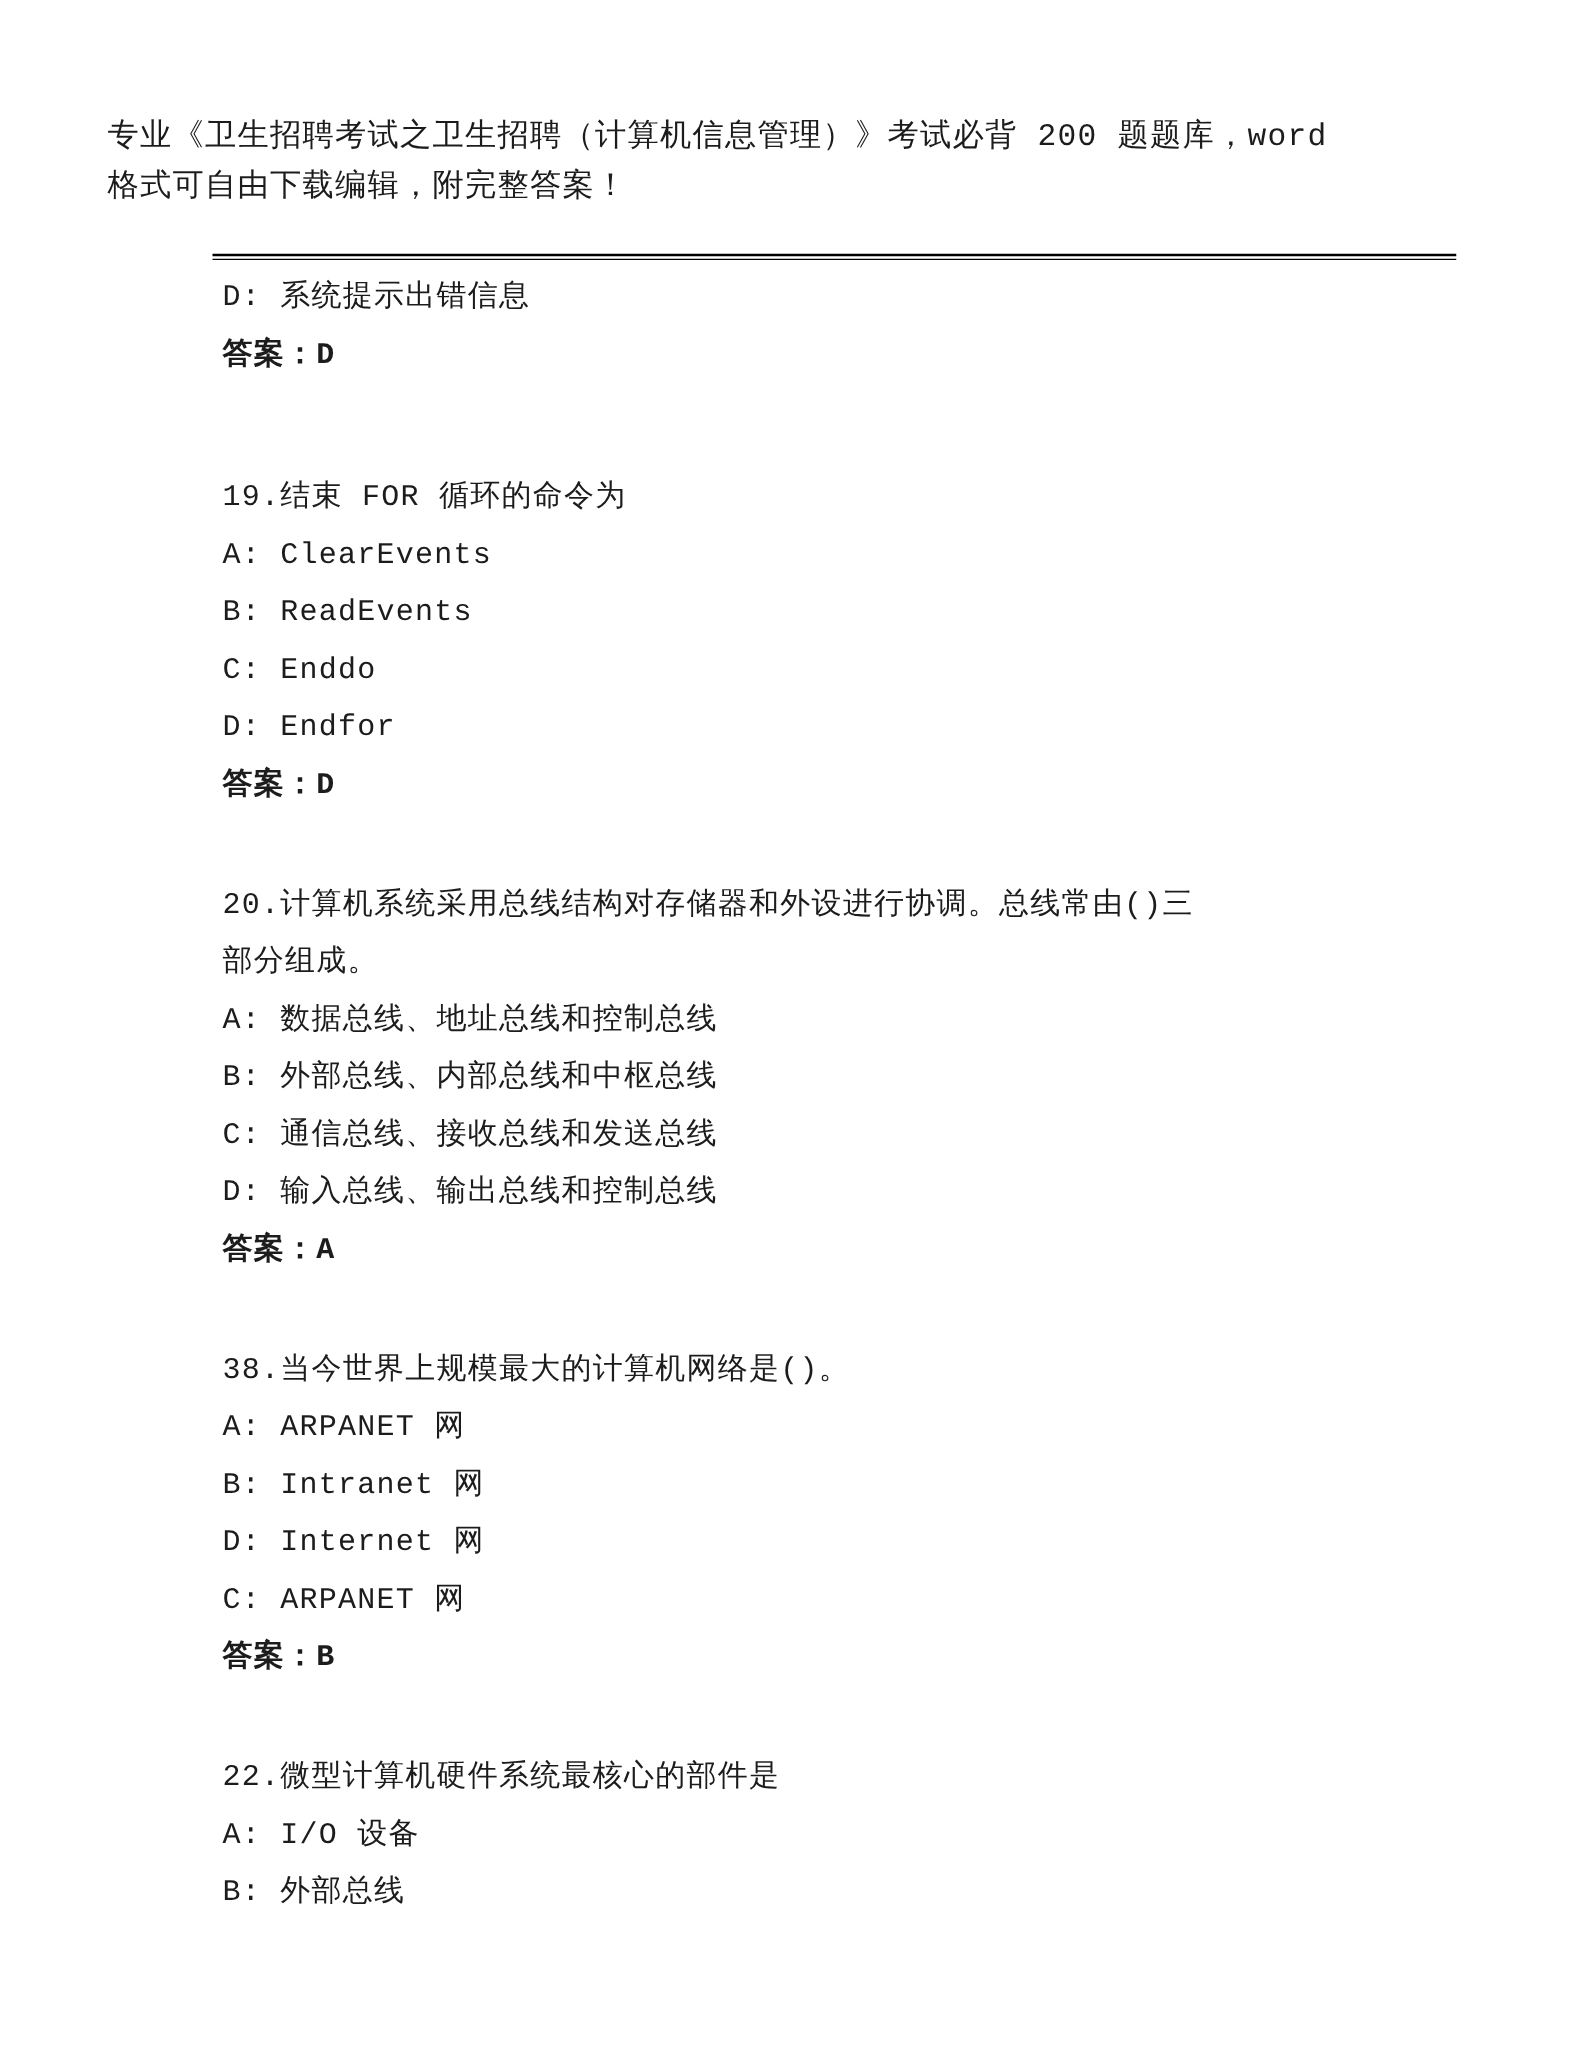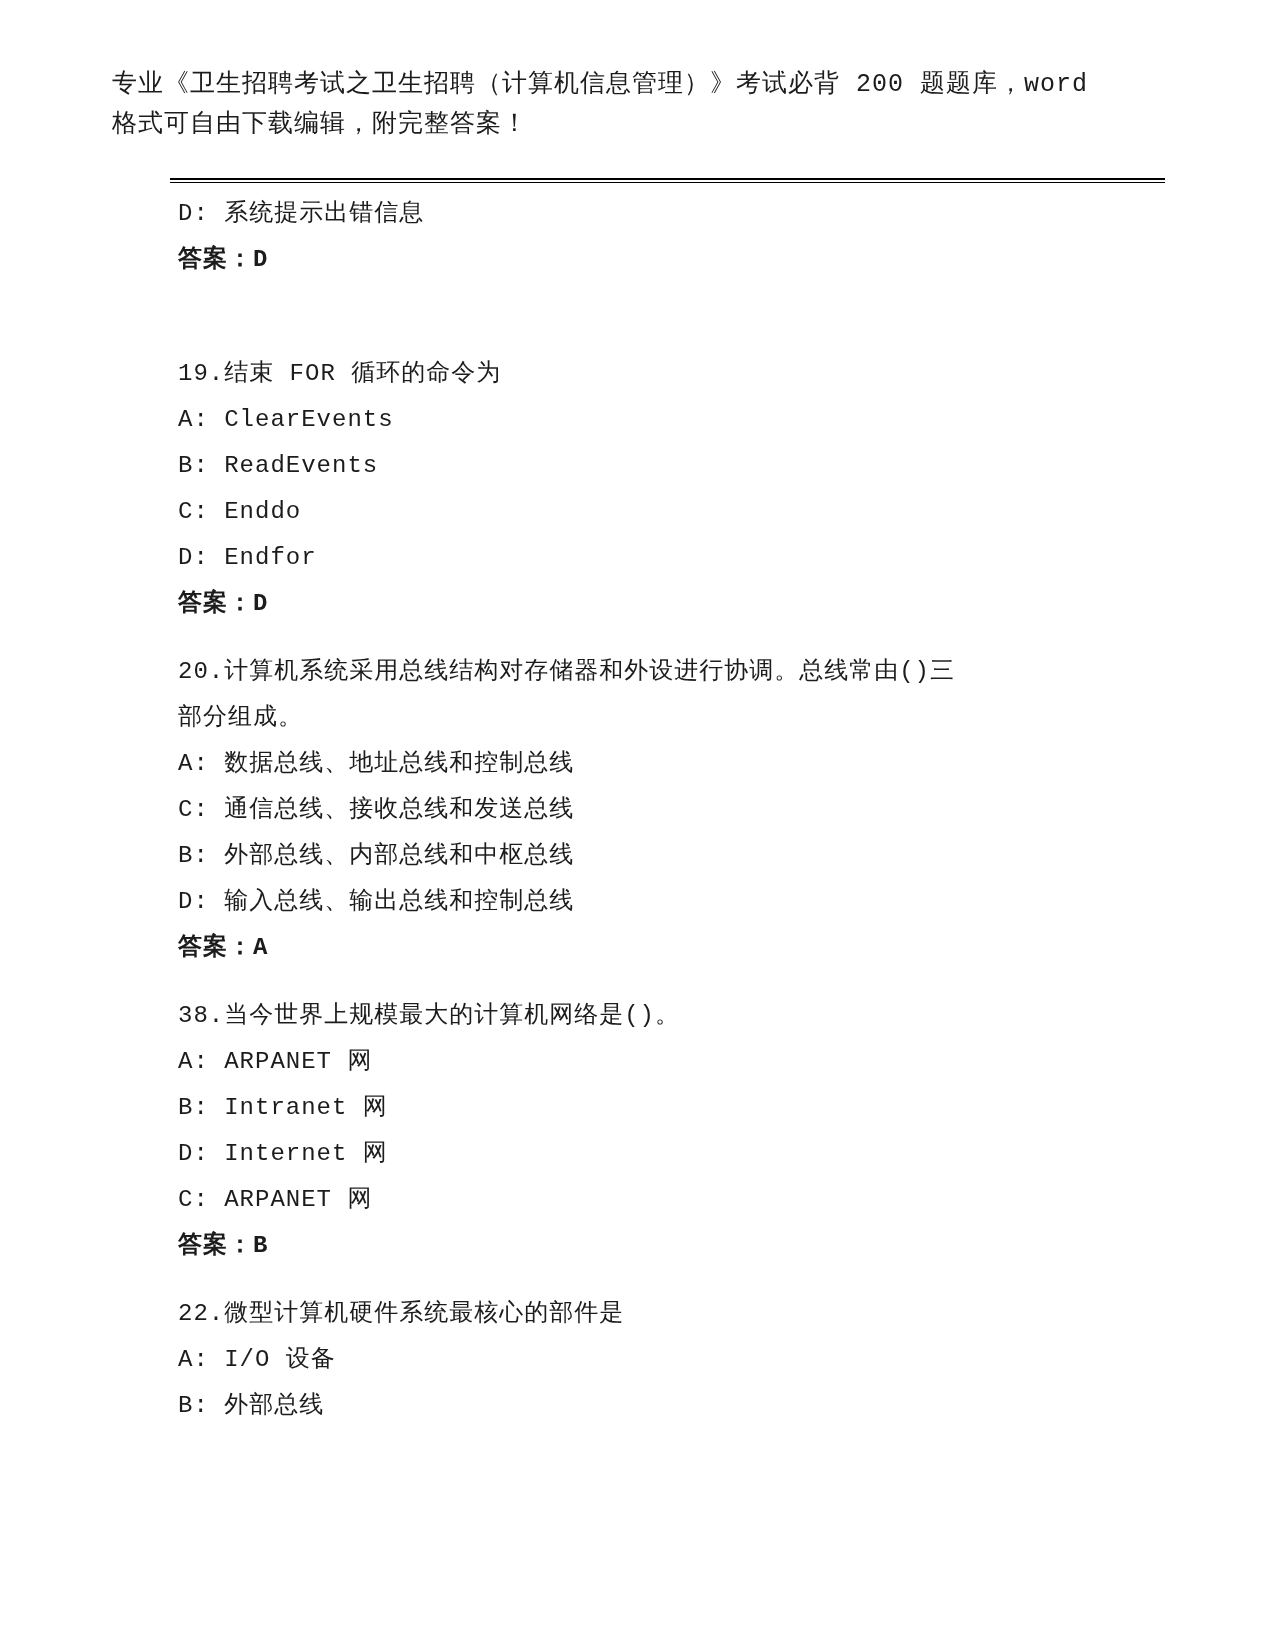--- a/index.html
+++ b/index.html
@@ -11,22 +11,22 @@
       font-family: "Liberation Mono", "DejaVu Sans Mono", monospace;
       color: #1c1c1c;
     }
     .page {
       position: relative;
       width: 1275px;
       height: 1650px;
       background: #ffffff;
     }
     .header {
-      padding-top: 65px;
-      margin-left: 112px;
+      padding-top: 90px;
+      margin-left: 86px;
       margin-right: 90px;
     }
     .header .hline {
       font-size: 25px;
       line-height: 40px;
       letter-spacing: 1px;
       white-space: nowrap;
     }
     .divider {
       margin-top: 33px;
@@ -44,21 +44,21 @@
     .line {
       font-size: 24px;
       line-height: 46px;
       letter-spacing: 1px;
       white-space: nowrap;
     }
     .answer {
       font-weight: 700;
     }
     .qblock {
-      margin-top: 22px;
+      margin-top: 50px;
     }
     .qblock.first {
       margin-top: 68px;
     }
   </style>
 </head>
 <body>
 
 <div class="page">
 
@@ -84,22 +84,22 @@
       <div class="line">B: ReadEvents</div>
       <div class="line">C: Enddo</div>
       <div class="line">D: Endfor</div>
       <div class="line answer">答案：D</div>
     </section>
 
     <section class="qblock">
       <div class="line">20.计算机系统采用总线结构对存储器和外设进行协调。总线常由()三</div>
       <div class="line">部分组成。</div>
       <div class="line">A: 数据总线、地址总线和控制总线</div>
+      <div class="line">B: 外部总线、内部总线和中枢总线</div>
       <div class="line">C: 通信总线、接收总线和发送总线</div>
-      <div class="line">B: 外部总线、内部总线和中枢总线</div>
       <div class="line">D: 输入总线、输出总线和控制总线</div>
       <div class="line answer">答案：A</div>
     </section>
 
     <section class="qblock">
       <div class="line">38.当今世界上规模最大的计算机网络是()。</div>
       <div class="line">A: ARPANET 网</div>
       <div class="line">B: Intranet 网</div>
       <div class="line">D: Internet 网</div>
       <div class="line">C: ARPANET 网</div>

